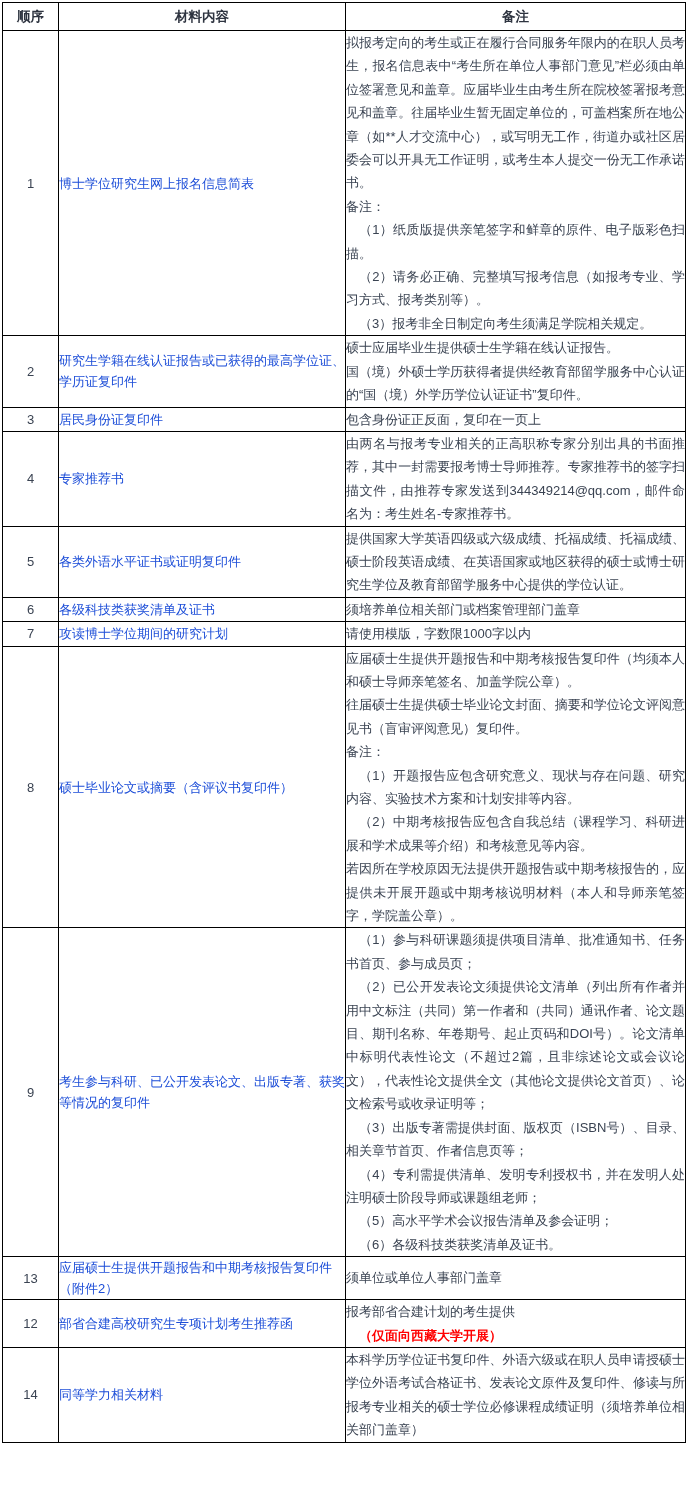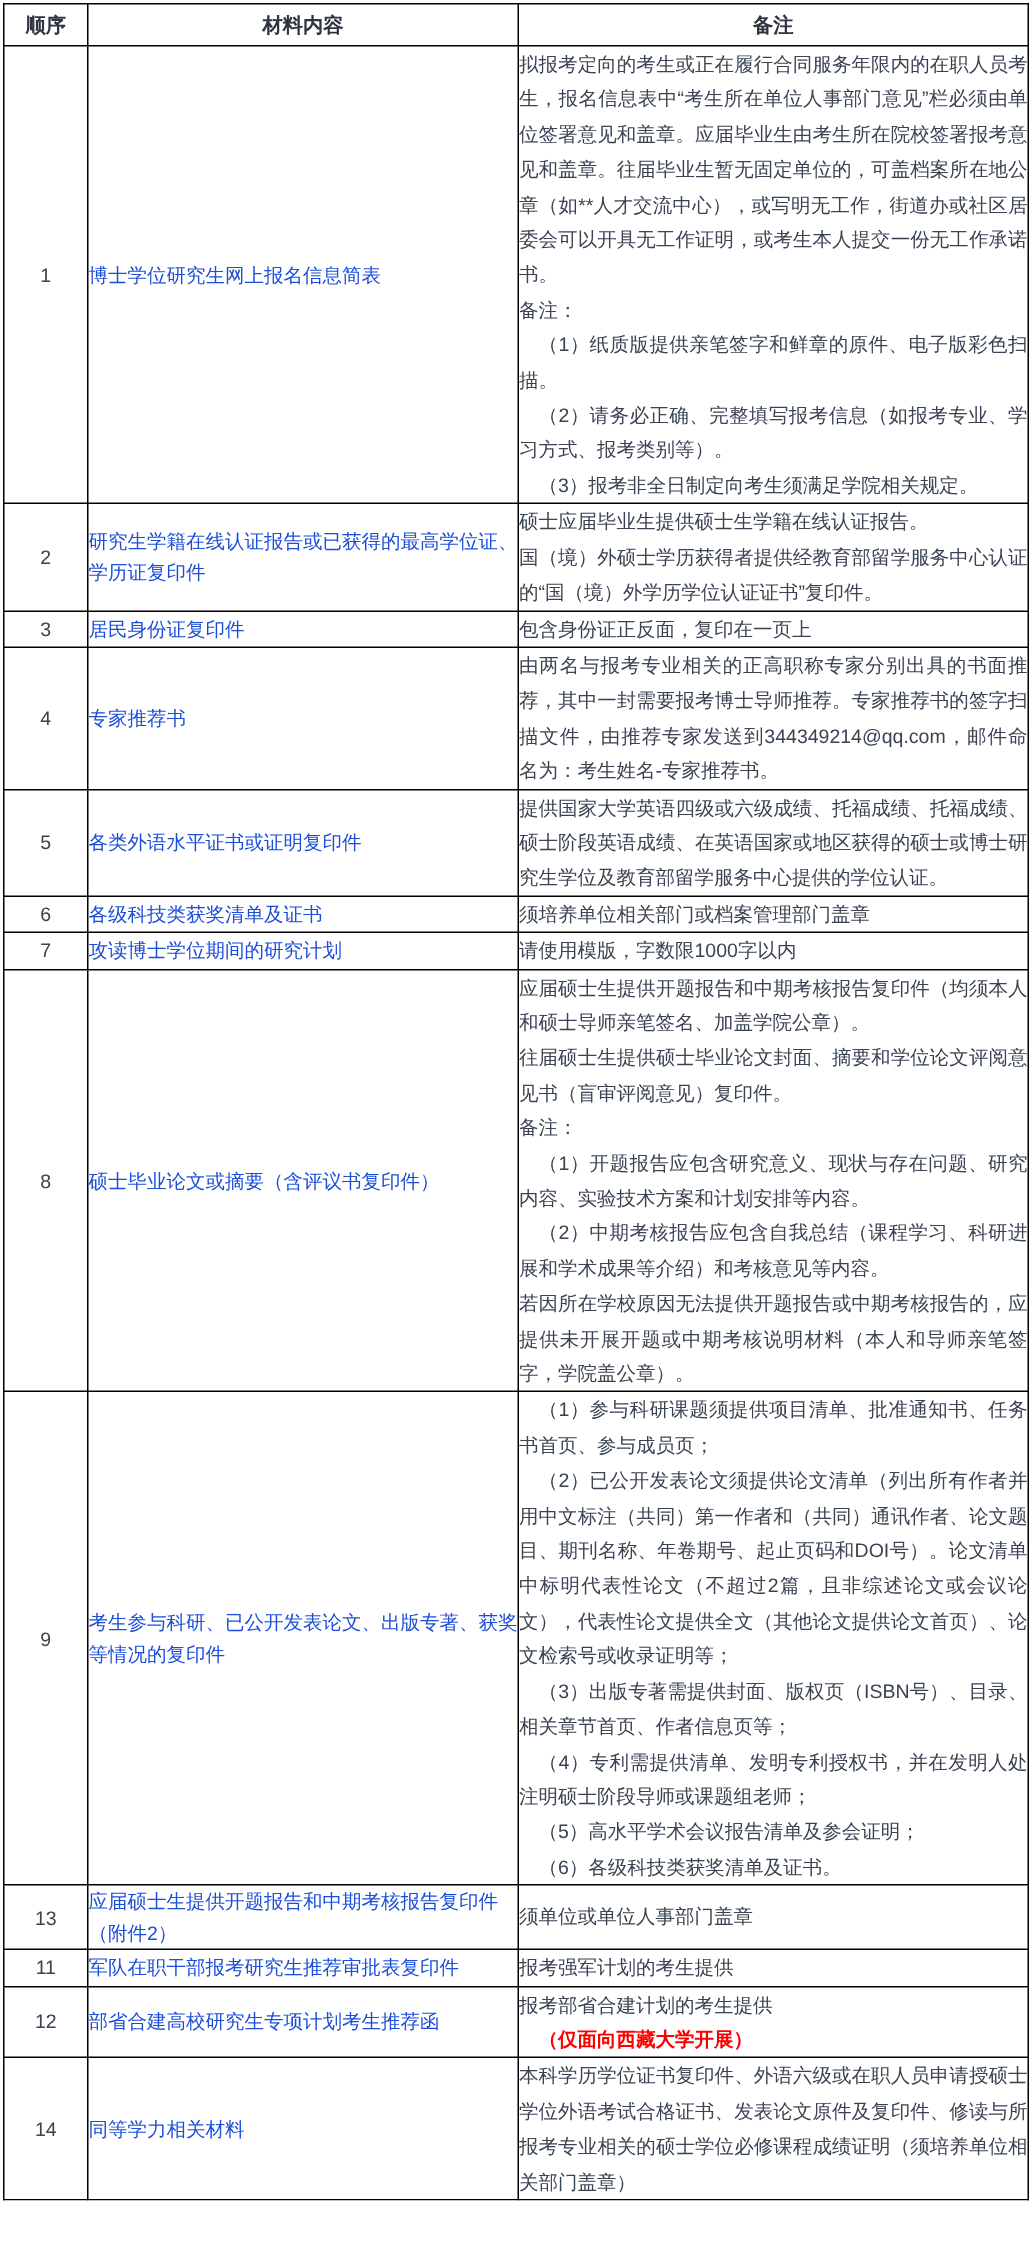--- a/index.html
+++ b/index.html
@@ -178,27 +178,20 @@
           </td>
         </tr>
         <tr>
           <td class="seq">13</td>
           <td class="name">应届硕士生提供开题报告和中期考核报告复印件（附件2）</td>
           <td class="note">
             <p>须单位或单位人事部门盖章</p>
           </td>
         </tr>
         <tr>
-          <td class="seq">11</td>
-          <td class="name">军队在职干部报考研究生推荐审批表复印件</td>
-          <td class="note">
-            <p>报考强军计划的考生提供</p>
-          </td>
-        </tr>
-        <tr>
           <td class="seq">12</td>
           <td class="name">部省合建高校研究生专项计划考生推荐函</td>
           <td class="note">
             <p>报考部省合建计划的考生提供</p>
             <p class="red">（仅面向西藏大学开展）</p>
           </td>
         </tr>
         <tr>
           <td class="seq">14</td>
           <td class="name">同等学力相关材料</td>

